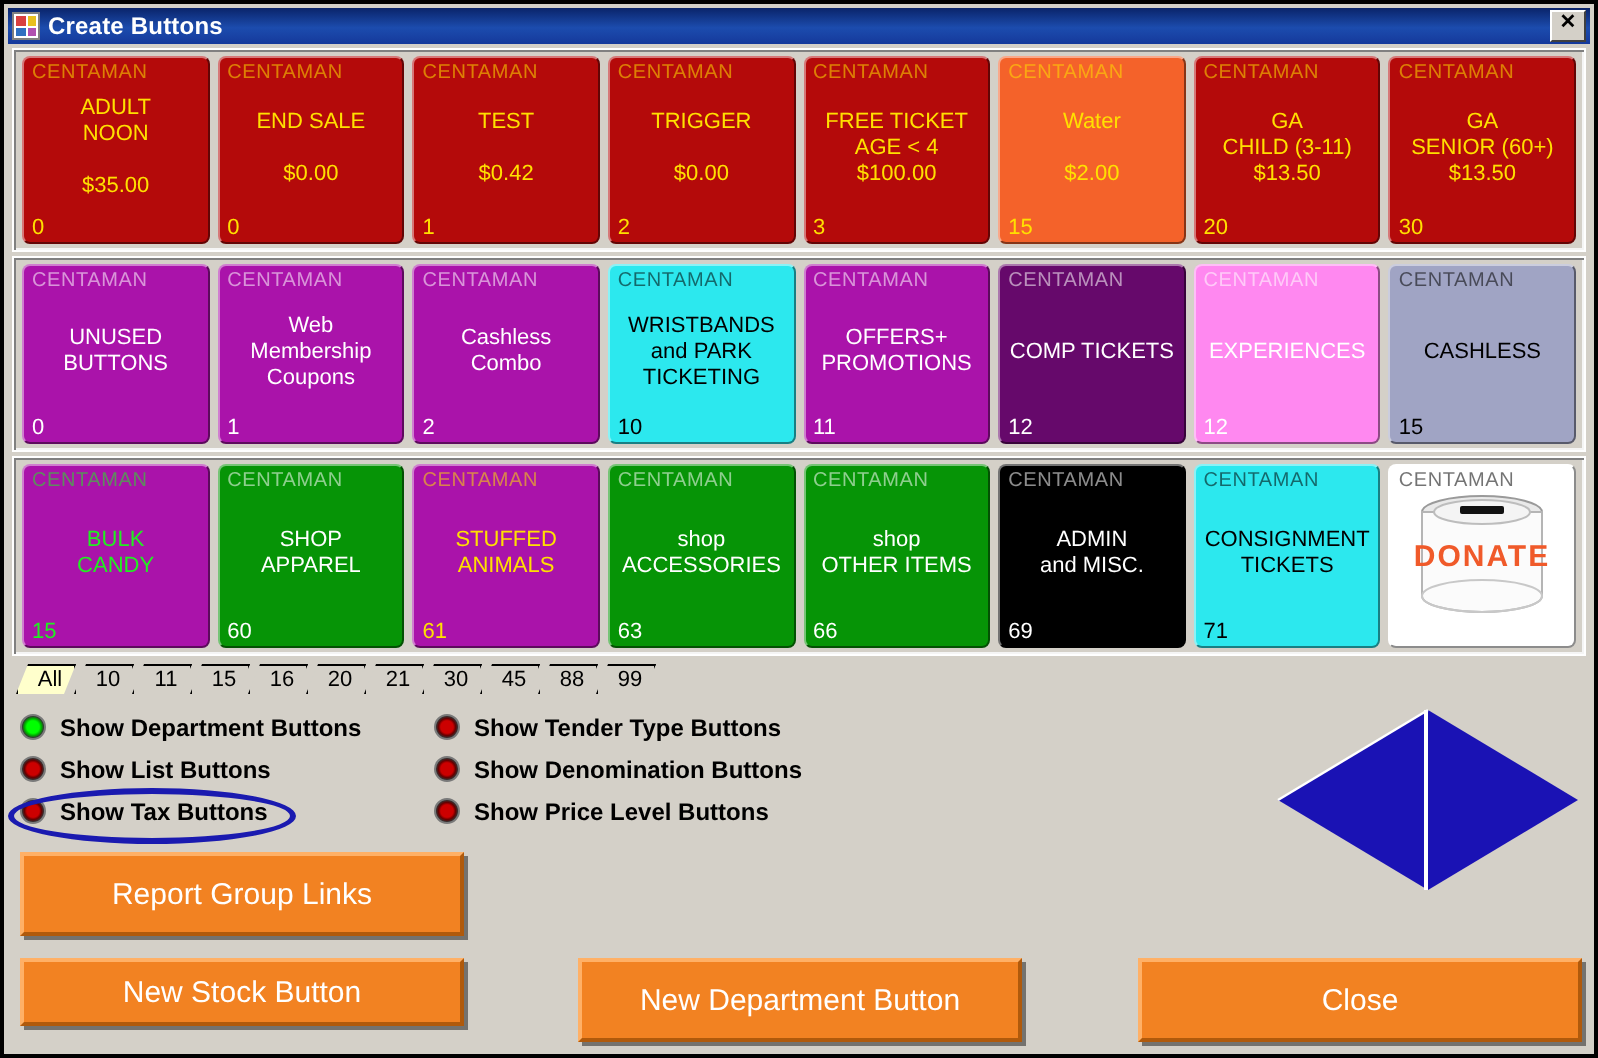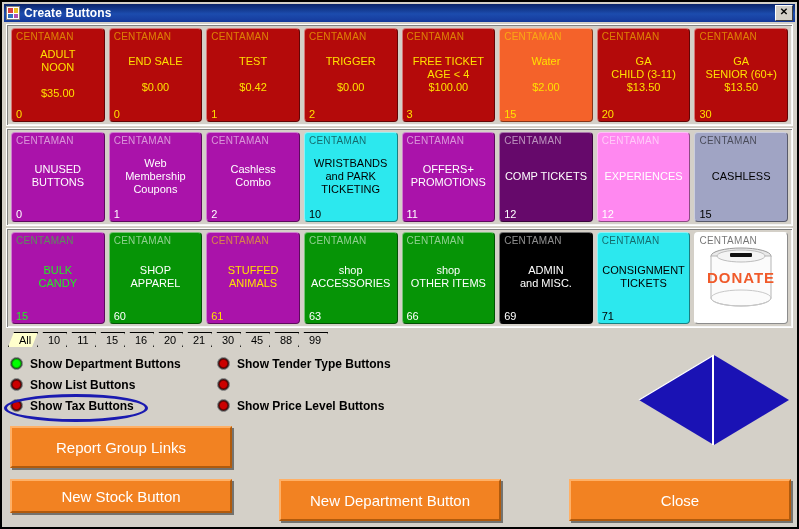--- a/index.html
+++ b/index.html
@@ -174,21 +174,21 @@
     cursor: pointer;
     box-sizing: border-box;
     border-top: 2px solid #ffb066;
     border-left: 2px solid #ffb066;
     border-right: 2px solid #b05a0c;
     border-bottom: 2px solid #b05a0c;
     box-shadow: 2px 2px 0 rgba(0,0,0,0.45);
   }
   #btn-report  { left: 8px;  top: 424px; width: 222px; height: 42px; }
   #btn-stock   { left: 8px;  top: 477px; width: 222px; height: 34px; }
-  #btn-dept    { left: 277px; top: 477px; width: 222px; height: 42px; }
+  #btn-dept    { left: 287px; top: 477px; width: 222px; height: 42px; }
   #btn-close   { left: 567px; top: 477px; width: 222px; height: 42px; }
 </style>
 </head>
 <body>
 
 <div id="app">
 
   <div id="titlebar">
     <div id="title-icon">
       <i style="background:#d84040"></i>
@@ -399,20 +399,21 @@
         <span class="txt">Show Tax Buttons</span>
       </div>
     </div>
   <div class="optgroup" id="opts-col2">
       <div class="opt">
         <span class="radio"></span>
         <span class="txt">Show Tender Type Buttons</span>
       </div>
       <div class="opt">
         <span class="radio"></span>
+        <span class="txt">Show Denomination Buttons</span>
       </div>
       <div class="opt">
         <span class="radio"></span>
         <span class="txt">Show Price Level Buttons</span>
       </div>
     </div>
   <div id="highlight-ellipse"></div>
 
   <svg id="diamond" viewBox="0 0 152 92">
     <polygon points="76,1 151,46 76,91 1,46" fill="#1a12b4"></polygon>

